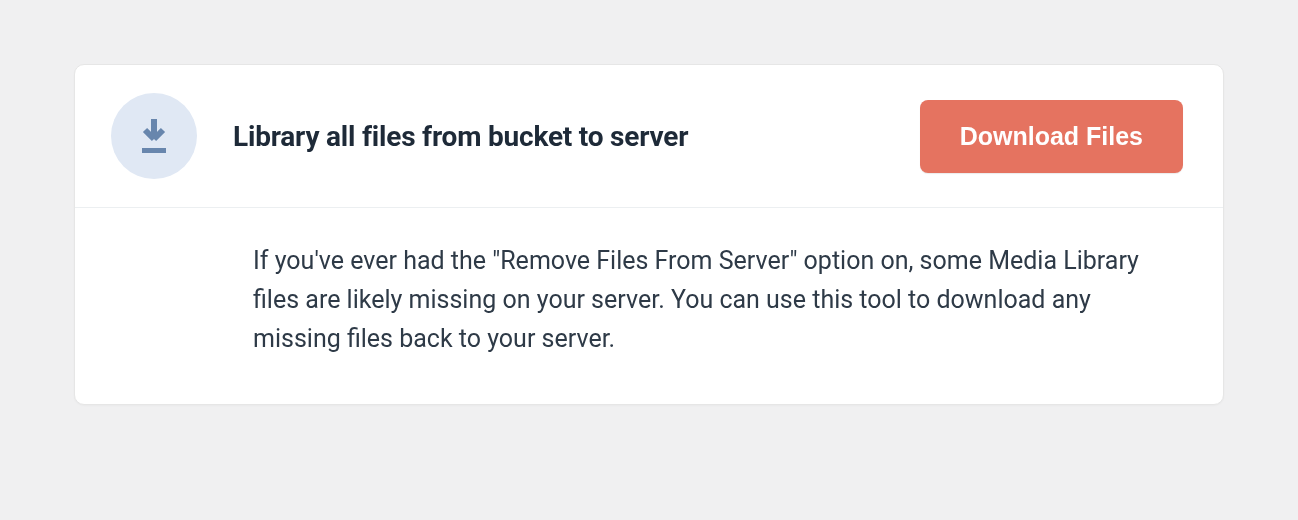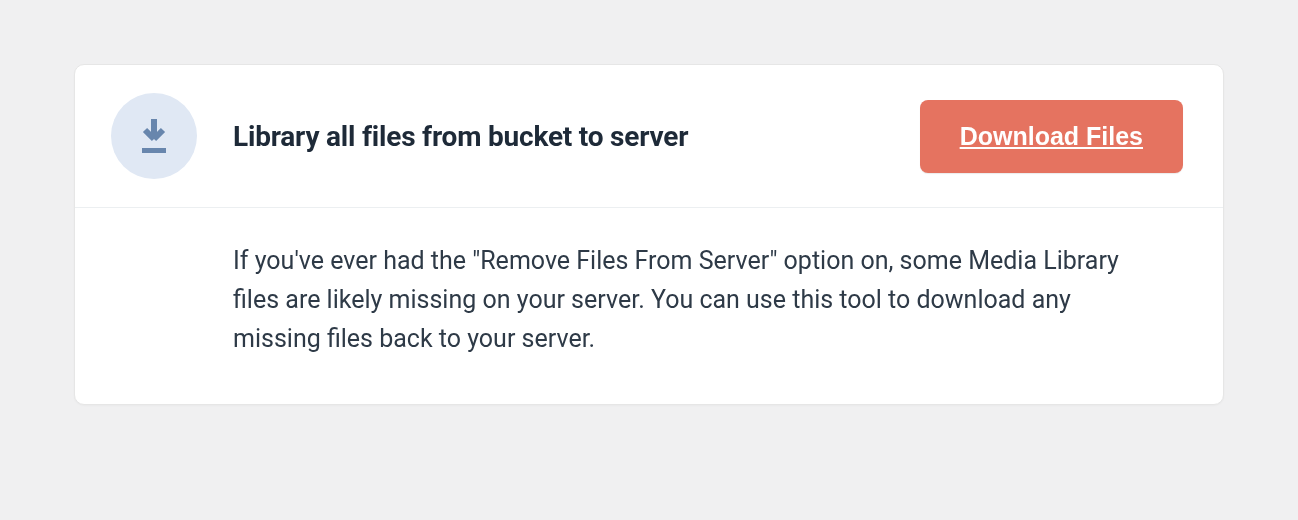--- a/index.html
+++ b/index.html
@@ -49,30 +49,30 @@
       background: #e57360;
       color: #ffffff;
       border: none;
       border-radius: 8px;
       padding: 22px 40px;
       font-size: 25px;
       font-weight: 600;
       cursor: pointer;
       flex-shrink: 0;
       box-shadow: 0 1px 1px rgba(0,0,0,0.08);
-      text-decoration: underline;
     }
     .card-body {
       padding: 34px 40px 46px 158px;
     }
     .card-description {
       font-size: 25px;
       line-height: 1.55;
       color: #2e3a47;
       max-width: 920px;
+      margin-left: 20px;
     }
   </style>
 </head>
 <body>
 
 <div class="card">
   <div class="card-header">
     <div class="icon-circle">
       <svg width="34" height="38" viewBox="0 0 34 38" fill="none">
         <path d="M17 2 L17 22 M17 22 L8 13 M17 22 L26 13" stroke="#6886ad" stroke-width="6" stroke-linecap="butt" stroke-linejoin="miter" fill="none"></path>

